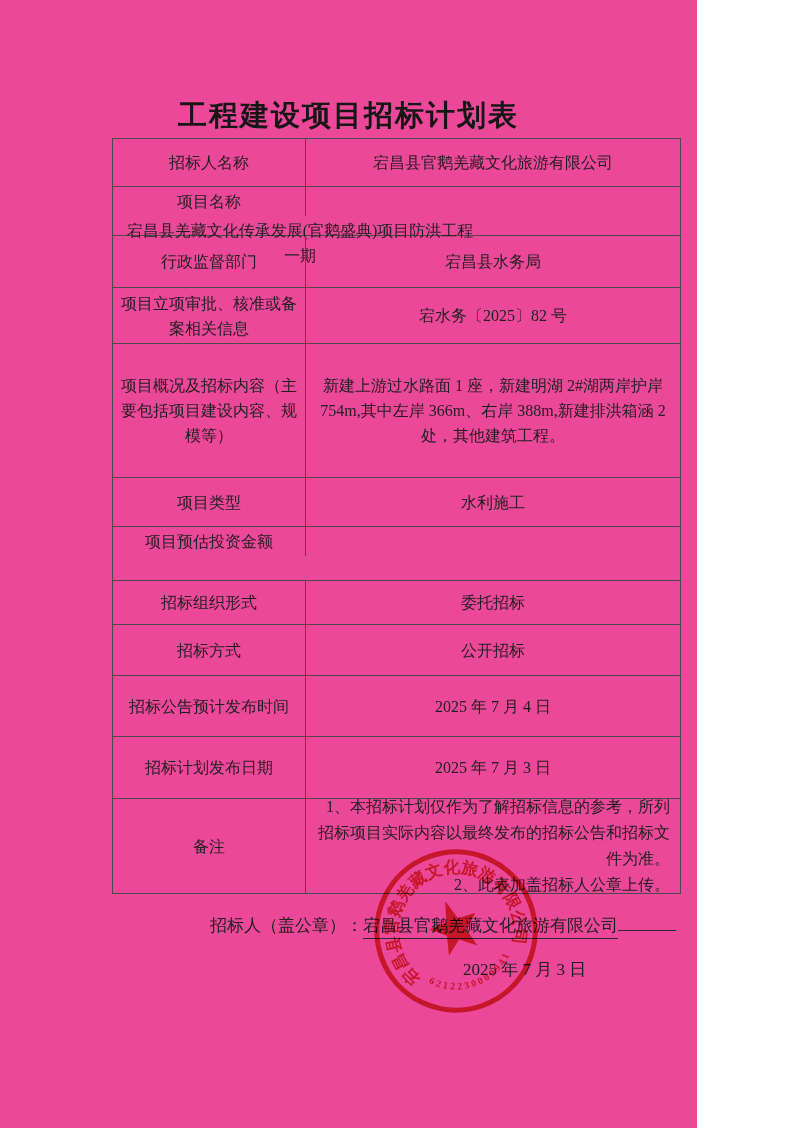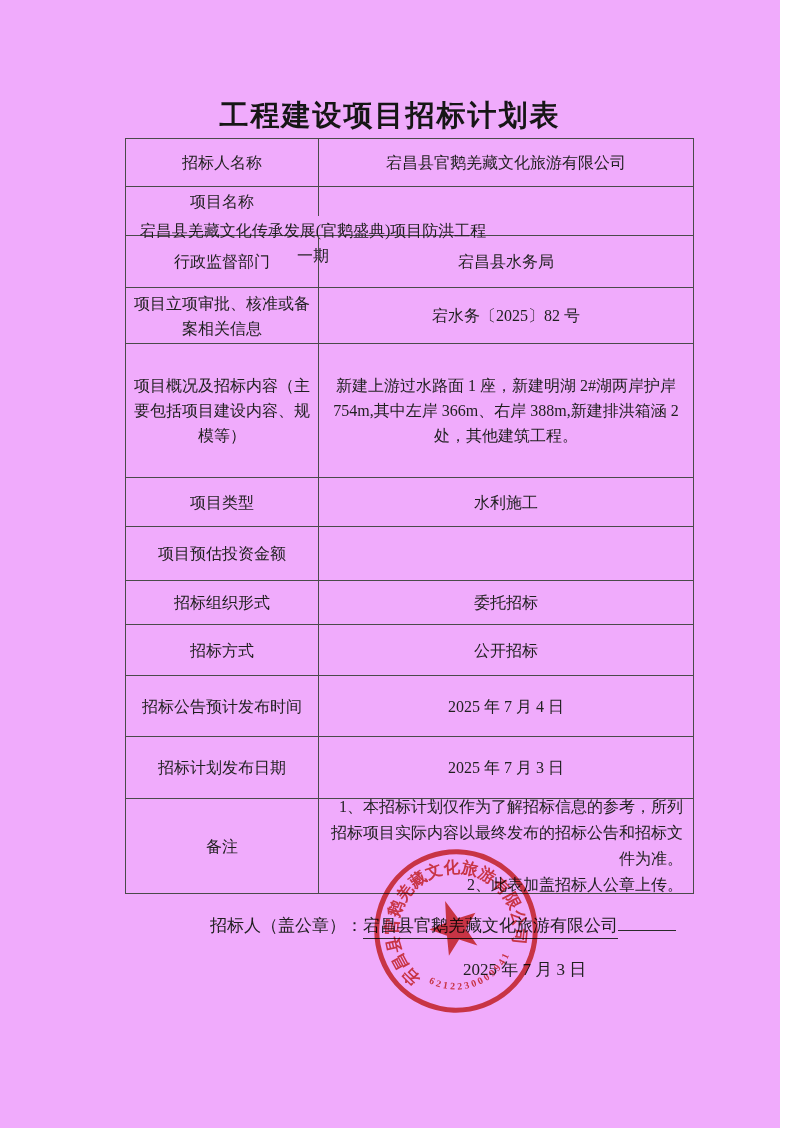--- a/index.html
+++ b/index.html
@@ -1,50 +1,49 @@
 <!DOCTYPE html>
 <html style="--seal-color: #cf342c;"><head>
 <meta charset="utf-8">
 <style>
   :root { --seal-color: #cf342c; --ink: #1f1f1f; --line: #4a4a4a; }
   * { margin: 0; padding: 0; box-sizing: border-box; }
   html, body { background: #ffffff; }
   body { font-family: "Liberation Serif", "DejaVu Serif", serif; color: var(--ink); }
   .page {
     position: relative;
-    width: 780px; height: 1128px;
-    background: #f0abfc;
+    width: 697px; height: 1128px;
+    background: #ec4899;
     overflow: hidden;
   }
   .title {
     position: absolute;
     top: 96px; left: 0; width: 100%;
     text-align: center;
     font-family: "Liberation Sans", "DejaVu Sans", sans-serif;
     font-size: 29px;
     font-weight: 700;
     letter-spacing: 2px;
     color: #161616;
   }
   .table {
     position: absolute;
     left: 112px; top: 138px;
     width: 569px;
     border: 1px solid var(--line);
-    margin-left: 13px;
   }
   .trow { display: flex; border-bottom: 1px solid var(--line); }
   .trow:last-child { border-bottom: none; }
   .trow:nth-child(1)  { height: 48px; }
   .trow:nth-child(2)  { height: 49px; flex-direction: column; }
   .trow:nth-child(3)  { height: 52px; }
   .trow:nth-child(4)  { height: 56px; }
   .trow:nth-child(5)  { height: 134px; }
   .trow:nth-child(6)  { height: 49px; }
-  .trow:nth-child(7)  { height: 54px; }
+  .trow:nth-child(7)  { height: 54px; flex-direction: column; }
   .trow:nth-child(8)  { height: 44px; }
   .trow:nth-child(9)  { height: 51px; }
   .trow:nth-child(10) { height: 61px; }
   .trow:nth-child(11) { height: 62px; }
   .trow:nth-child(12) { height: 94px; }
   .cell {
     display: flex; align-items: center; justify-content: center;
     text-align: center;
     font-size: 16px; line-height: 25px;
     padding: 2px 8px;

